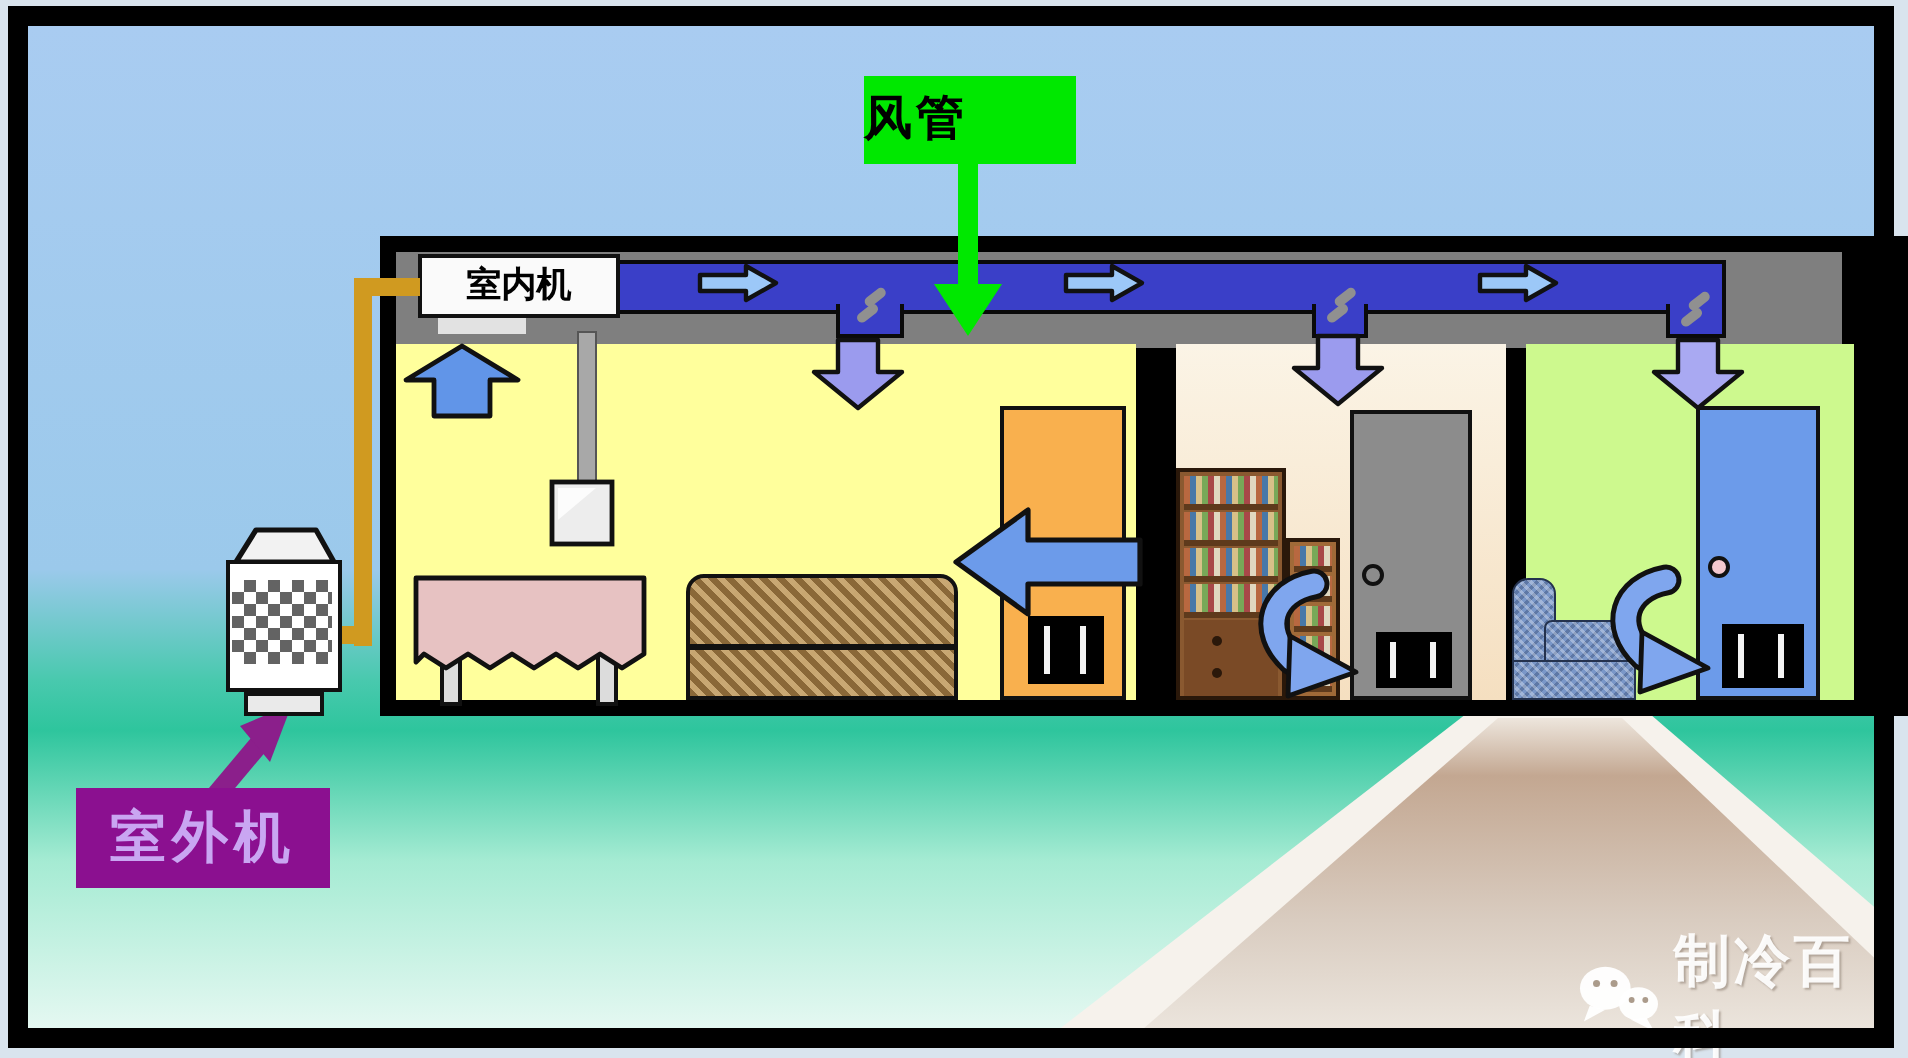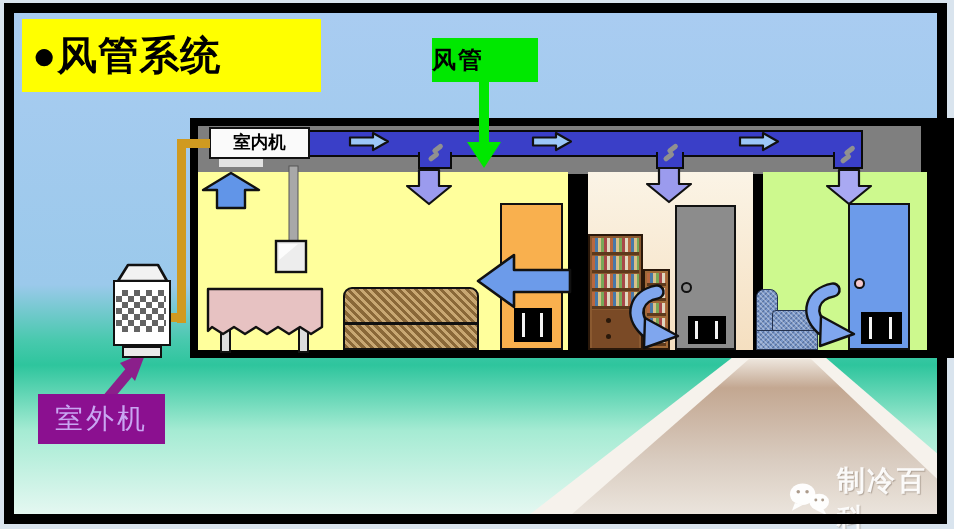--- a/index.html
+++ b/index.html
@@ -71,21 +71,21 @@
   #unit-checker{position:absolute;left:1px;top:8px;width:50px;height:42px;
       background:conic-gradient(#636363 0 25%,#fff 0 50%,#636363 0 75%,#fff 0) 0 0/12px 12px;}
   #unit-base{left:122px;top:346px;width:40px;height:12px;background:#EAEAEA;border:2.5px solid #111;z-index:3;}
 
   
   #title-box{left:22px;top:19px;width:299px;height:73px;background:#FFFF00;z-index:4;
       font-size:40px;font-weight:bold;color:#000;line-height:73px;padding-left:10px;letter-spacing:1px;}
   #duct-callout{left:432px;top:38px;width:106px;height:44px;background:#00E800;z-index:4;
       font-size:24px;font-weight:bold;color:#000;line-height:44px;letter-spacing:2px;}
   #outdoor-label{left:38px;top:394px;width:127px;height:50px;background:#8B1090;z-index:4;
-      font-size:28px;font-weight:400;color:#C9A6F2;text-align:center;line-height:50px;letter-spacing:3px;}
+      font-size:28px;font-weight:700;color:#C9A6F2;text-align:center;line-height:50px;letter-spacing:3px;}
 
   
   #watermark{left:789px;top:462px;z-index:4;display:flex;align-items:center;}
   #wm-text{font-size:28px;font-weight:bold;color:rgba(255,255,255,.93);letter-spacing:2px;
       text-shadow:1px 1px 1px rgba(120,105,90,.45);margin-left:5px;}
 
   
   #frame{left:4px;top:3px;width:943px;height:521px;border:10px solid #000;z-index:6;pointer-events:none;}
 </style>
 </head>
@@ -243,23 +243,20 @@
 
   <div class="abs pipe" style="left:177px;top:139px;width:33px;height:9px;"></div>
   <div class="abs pipe" style="left:177px;top:139px;width:9px;height:184px;"></div>
   <div class="abs pipe" style="left:167px;top:313px;width:12px;height:9px;"></div>
 
   <div class="abs" id="unit-body">
     <div id="unit-checker"></div>
   </div>
   <div class="abs" id="unit-base"></div>
 
-  <div class="abs" id="title-box">
-    <span>●风管系统</span>
-  </div>
   <div class="abs" id="duct-callout">
     <span>风管</span>
   </div>
   <div class="abs" id="outdoor-label">
     <span>室外机</span>
   </div>
 
   <div class="abs" id="watermark">
     <svg width="44" height="38" viewBox="0 0 44 38">
       <g fill="rgba(255,255,255,0.95)">

